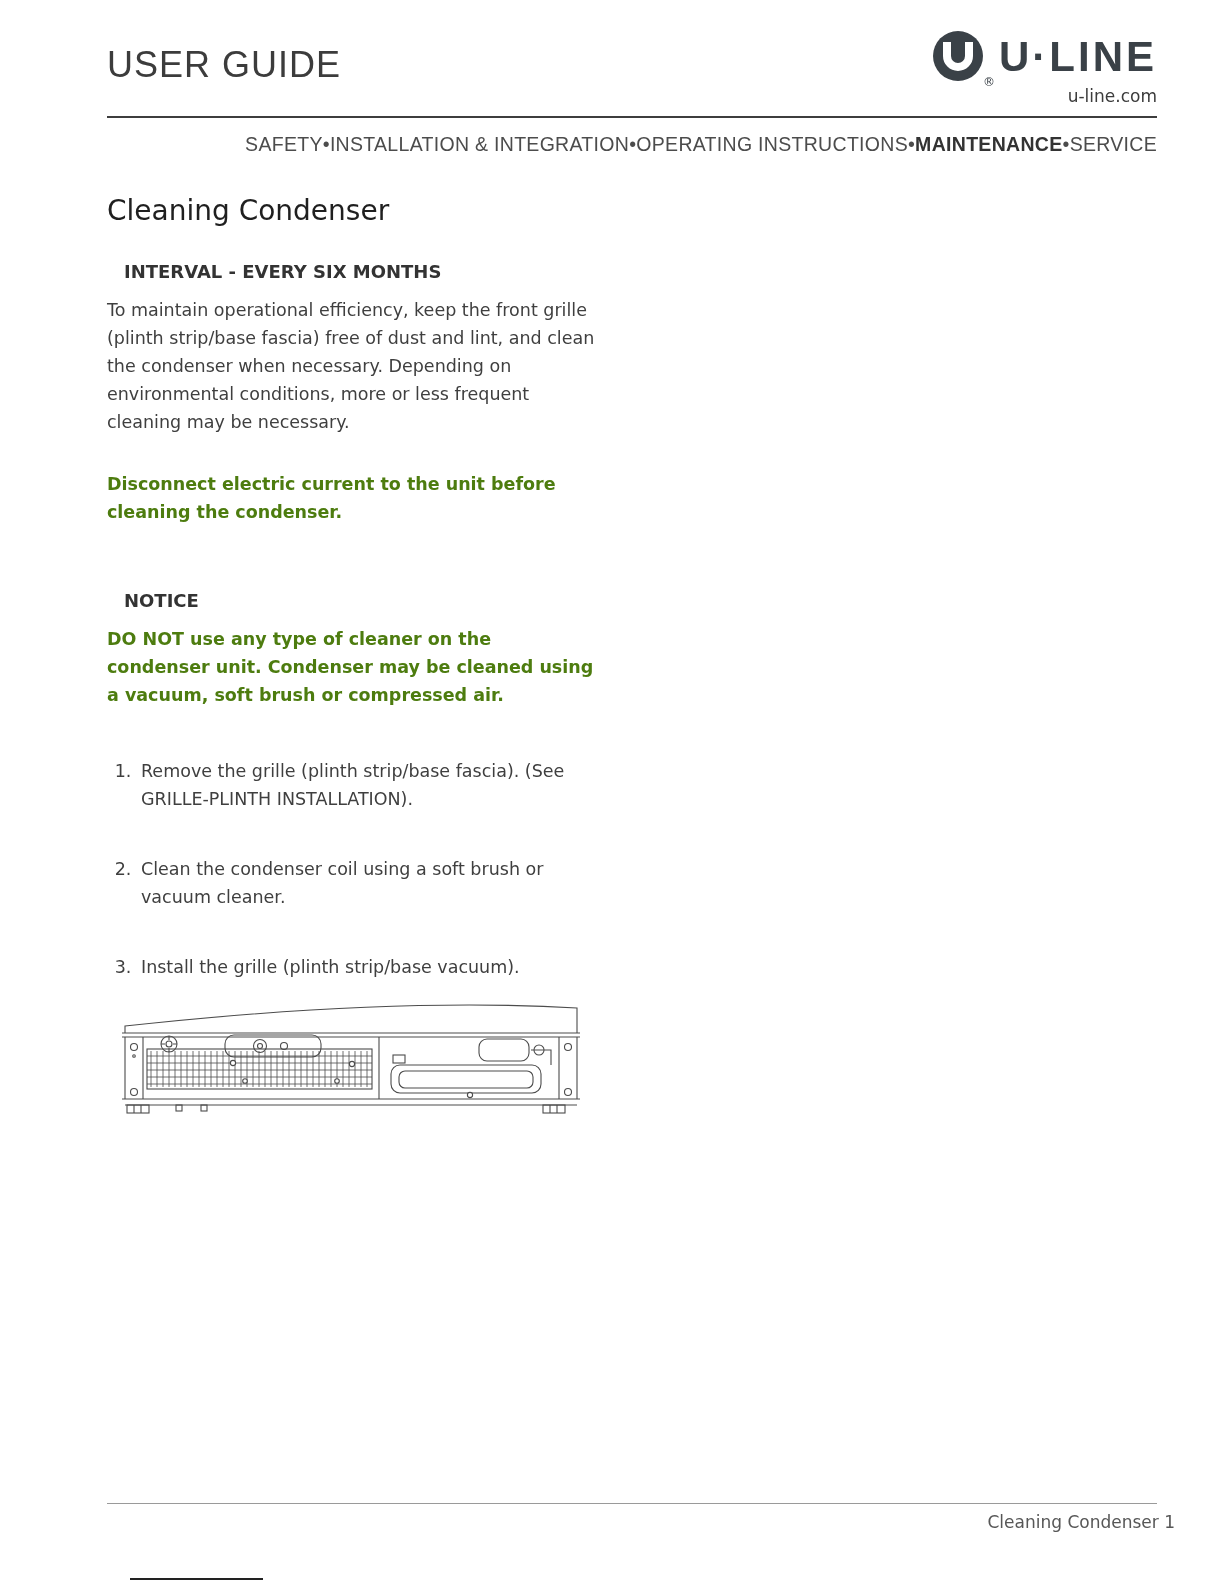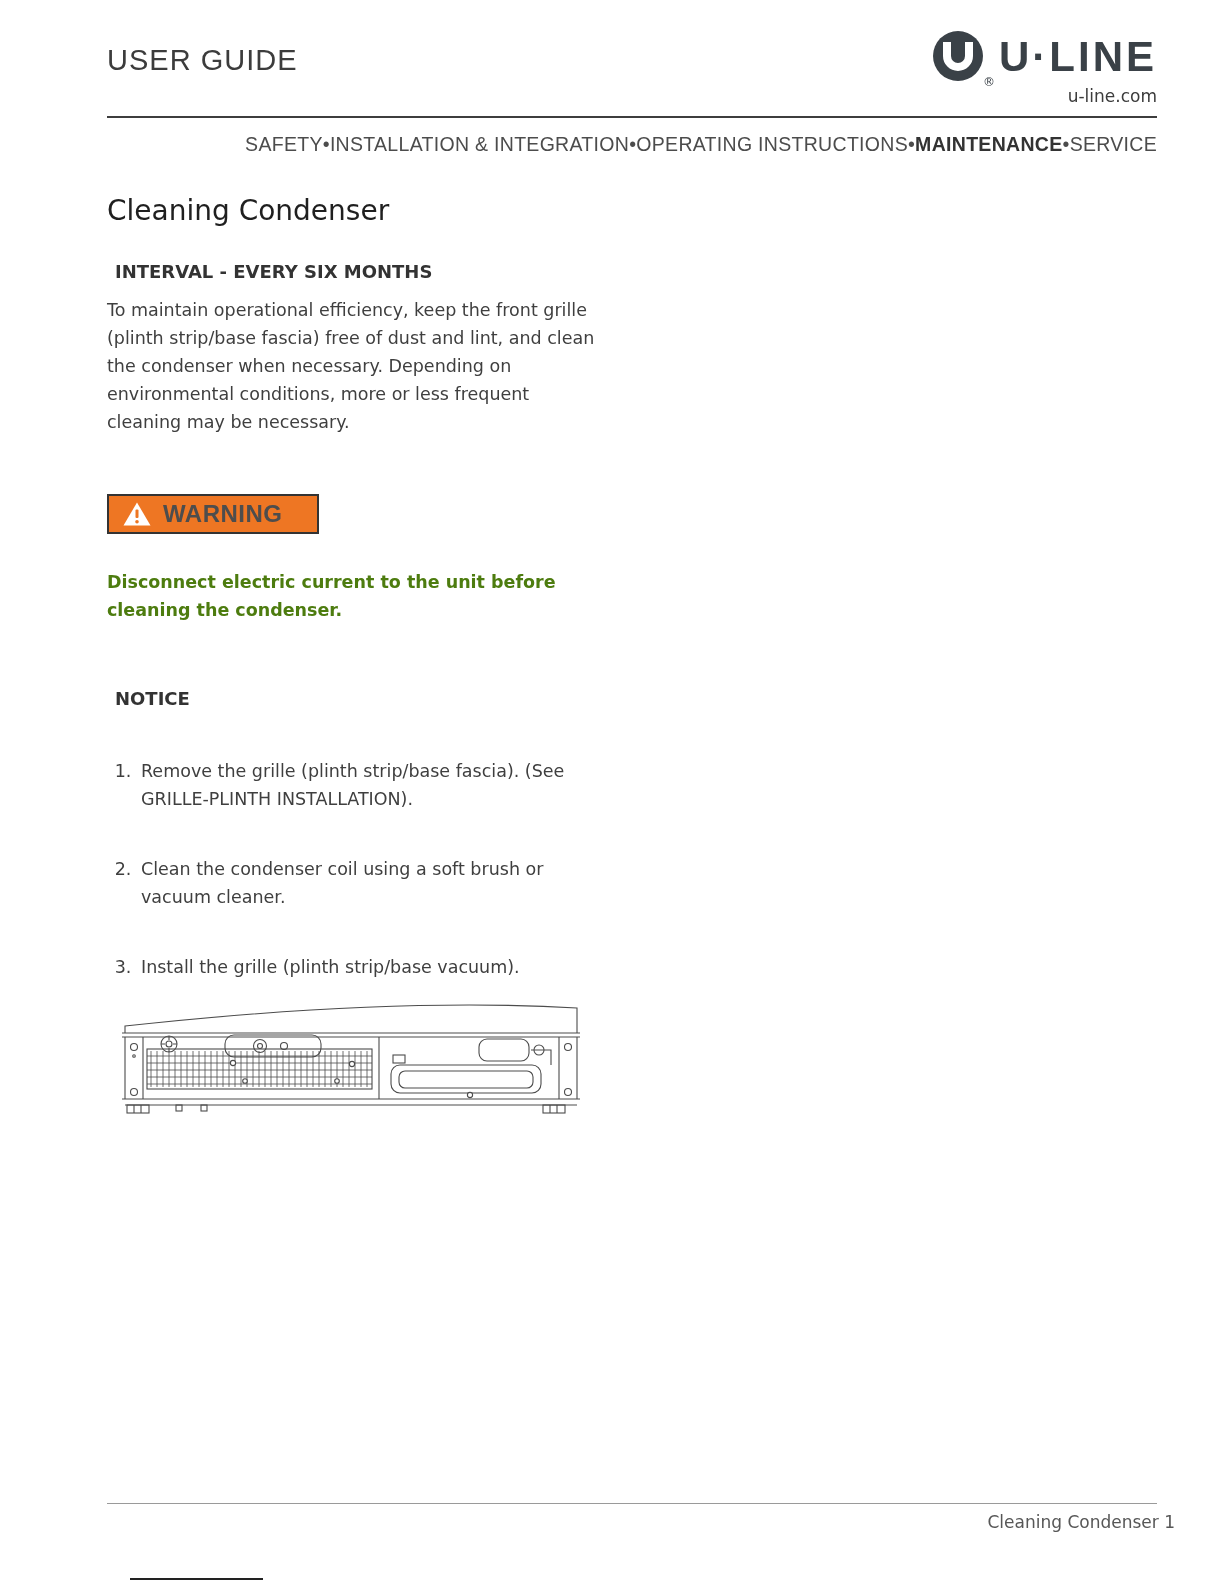--- a/index.html
+++ b/index.html
@@ -11,21 +11,21 @@
     padding:30px 68px 0 107px;
     font-family:"DejaVu Sans", sans-serif;
     color:#3f3f3f;
     overflow:hidden;
   }
   
   .masthead { display:flex; justify-content:space-between; align-items:flex-start; }
   .doc-title {
     margin:14px 0 0 0;
     font-family:"Liberation Sans", sans-serif;
-    font-size:29px; font-weight:400; letter-spacing:1px; color:#3c3c3c;
+    font-size:36px; font-weight:400; letter-spacing:1px; color:#3c3c3c;
   }
   .brand { text-align:right; }
   .brand-top { display:flex; align-items:center; justify-content:flex-end; gap:14px; }
   .brand-mark { position:relative; display:inline-block; line-height:0; }
   .reg { position:absolute; right:-10px; bottom:-4px; font-size:12px; line-height:1; color:#3a4147; }
   .brand-word {
     font-family:"Liberation Sans", sans-serif;
     font-size:42px; font-weight:700; letter-spacing:3px; color:#3a4147;
   }
   .brand-site { margin-top:2px; font-size:17px; color:#3c3c3c; }
@@ -34,21 +34,21 @@
   .breadcrumb {
     margin-top:15px;
     display:flex; justify-content:flex-end; align-items:baseline;
     font-family:"Liberation Sans", sans-serif;
     font-size:19.5px; color:#4c4c4c; letter-spacing:0.3px;
   }
   .bc-bold { font-weight:700; color:#333333; }
   .bc-sep { color:#4c4c4c; }
   
   .page-title { margin:38px 0 0 0; font-size:28px; font-weight:400; color:#1f1f1f; }
-  .sub-heading { margin:34px 0 0 8px; font-size:18px; font-weight:700; color:#333333; }
+  .sub-heading { margin:34px 0 0 17px; font-size:18px; font-weight:700; color:#333333; }
   .body-p { width:492px; margin:14px 0 0 0; font-size:17.5px; line-height:28px; color:#3f3f3f; }
   .bold-p { font-weight:700; color:#4d7c0f; }
   .warning-banner {
     margin-top:58px;
     width:212px; height:40px; box-sizing:border-box;
     background:#ee7623; border:2px solid #333333;
     display:flex; align-items:center; gap:11px; padding:0 13px;
   }
   .warning-label {
     font-family:"Liberation Sans", sans-serif;
@@ -104,35 +104,26 @@
     <span class="bc-sep">•</span>
     <span>SERVICE</span>
   </nav>
 
   <h2 class="page-title">Cleaning Condenser</h2>
 
   <h3 class="sub-heading">INTERVAL - EVERY SIX MONTHS</h3>
 
   <p class="body-p">To maintain operational efficiency, keep the front grille (plinth strip/base fascia) free of dust and lint, and clean the condenser when necessary. Depending on environmental conditions, more or less frequent cleaning may be necessary.</p>
 
-  <div class="warning-banner">
-    <span style="line-height:0;">
-      <svg width="30" height="26" viewBox="0 0 30 26">
-        <path d="M15 1.5 L28.5 24.5 H1.5 Z" fill="#ffffff"></path>
-        <rect x="13.5" y="8.5" width="3" height="8.5" rx="1" fill="#ee7623"></rect>
-        <circle cx="15" cy="20.7" r="1.8" fill="#ee7623"></circle>
-      </svg>
-    </span>
-    <span class="warning-label">WARNING</span>
-  </div>
 
   <p class="body-p bold-p warning-msg">Disconnect electric current to the unit before cleaning the condenser.</p>
 
   <h3 class="sub-heading notice-heading">NOTICE</h3>
 
+  <p class="body-p bold-p notice-msg">DO NOT use any type of cleaner on the condenser unit. Condenser may be cleaned using a vacuum, soft brush or compressed air.</p>
 
   <ol class="steps">
     <li><span>Remove the grille (plinth strip/base fascia). (See GRILLE-PLINTH INSTALLATION).</span></li>
     <li><span>Clean the condenser coil using a soft brush or vacuum cleaner.</span></li>
     <li><span>Install the grille (plinth strip/base vacuum).</span></li>
   </ol>
 
   <figure class="diagram" style="margin:2px 0 0 0;">
     <svg width="478" height="132" viewBox="0 0 478 132" fill="none" stroke="#4c4c4c" stroke-width="1.1">
 

